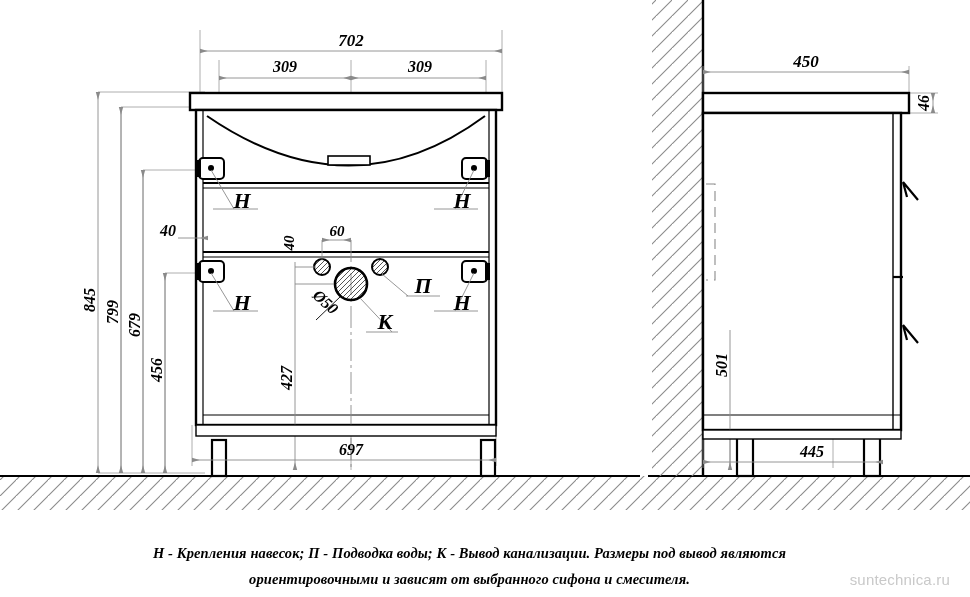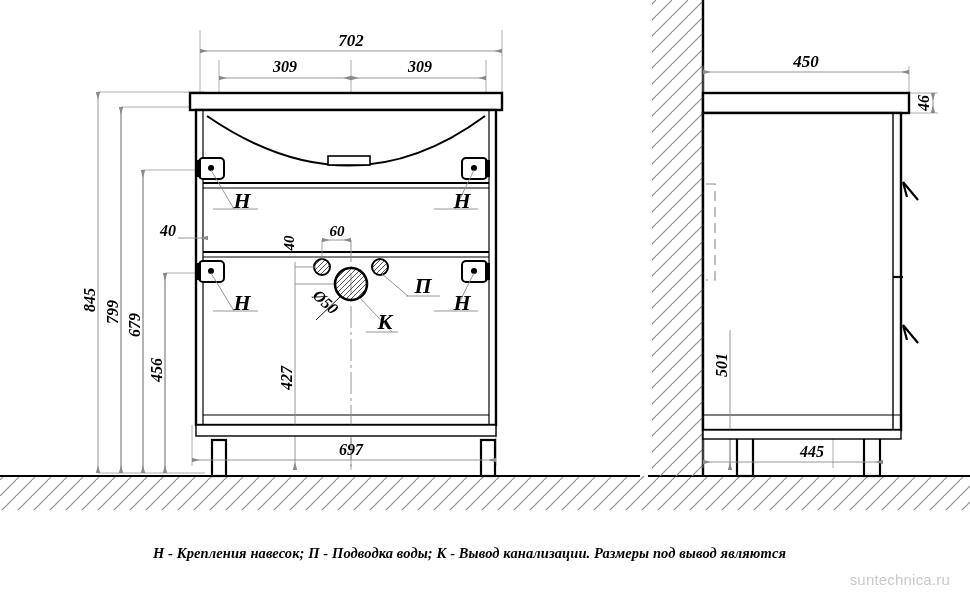--- a/index.html
+++ b/index.html
@@ -292,15 +292,16 @@
 
     <g>
       <line x1="703" y1="462" x2="883" y2="462" stroke="#8a8a8a" stroke-width="0.9" marker-start="url(#arrHs)" marker-end="url(#arrH)"></line>
       <text x="812" y="457" text-anchor="middle" font-family="Liberation Serif, serif" font-style="italic" font-size="16" font-weight="bold" fill="#000">445</text>
     </g>
   </g>
 </svg>
 
 <div class="caption">
   <span class="caption-line">Н - Крепления навесок; П - Подводка воды; К - Вывод канализации. Размеры под вывод являются</span>
+  <span class="caption-line">ориентировочными и зависят от выбранного сифона и смесителя.</span>
 </div>
 
 <div class="watermark">suntechnica.ru</div>
 
 </body></html>

